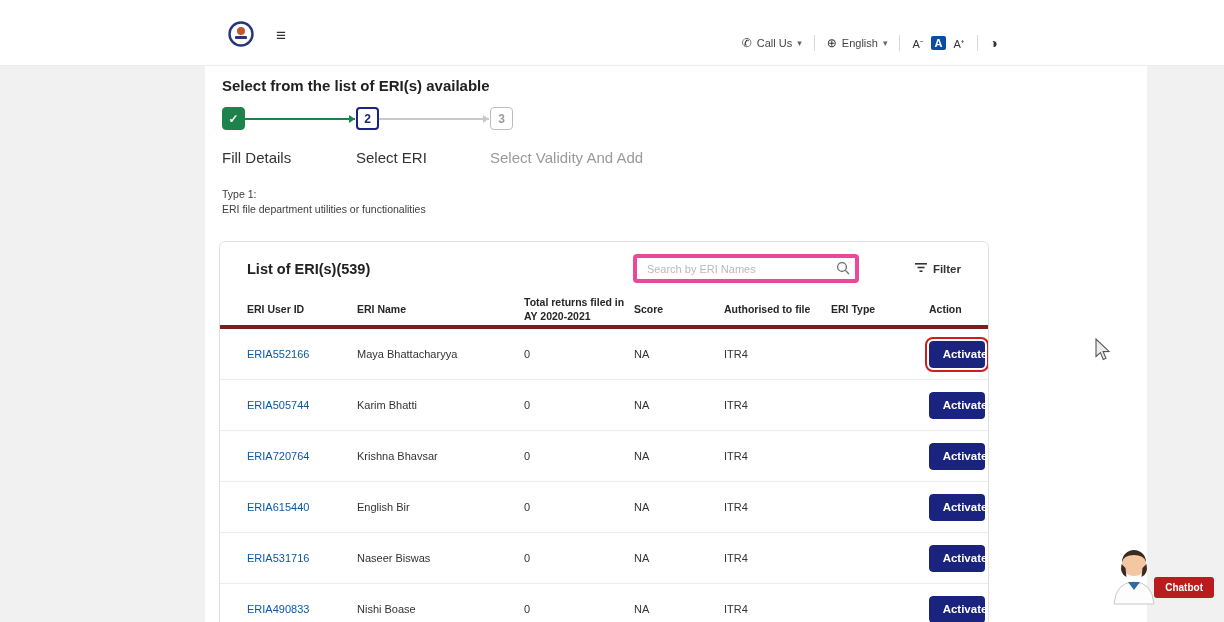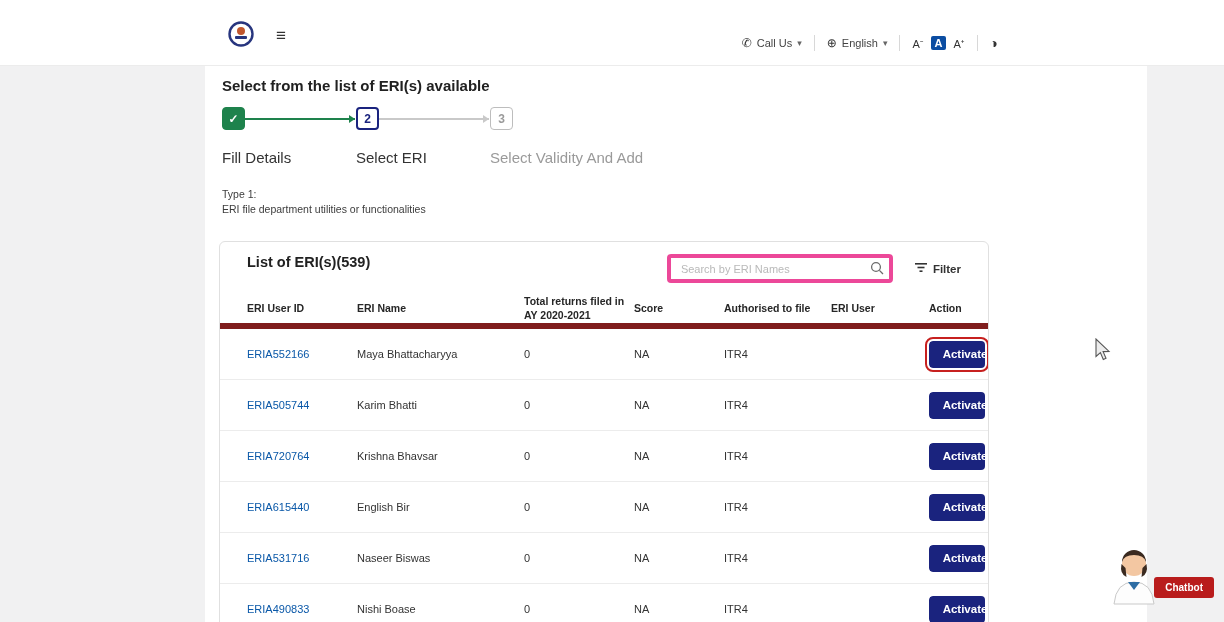--- a/index.html
+++ b/index.html
@@ -40,31 +40,31 @@
   .slabel { position:absolute; top:42px; font-size:15px; color:#333; white-space:nowrap; }
   .slabel.pending { color:#9a9a9a; }
 
   
   .types { display:flex; margin-top:17px; font-size:10.5px; color:#3c3c3c; }
   .type-col { white-space:nowrap; margin-right:2px; }
   .type-col .t-head { margin-bottom:3px; }
 
   
   .card { width:770px; margin:26px 0 0 -3px; background:#fff; border:1px solid #e0e0e0; border-radius:6px; height:420px; overflow:hidden; }
-  .card-head { display:flex; padding:12px 27px 11px 27px; }
+  .card-head { display:flex; align-items:center; padding:12px 27px 11px 27px;gap:34px; }
   .card-title { font-size:14.5px; font-weight:bold; color:#212121; }
   .search-wrap { position:relative; margin-left:auto; }
   .search-input { width:226px; height:29px; border:4px solid #ec4899; border-radius:4px; font-size:11px; padding:0 30px 0 10px; color:#444; font-family:"Liberation Sans",sans-serif; }
   .search-input::placeholder { color:#b9b9b9; }
   .search-icon { position:absolute; right:9px; top:7px; }
   .filter { display:flex; align-items:center; gap:6px; margin-left:22px; font-size:11.5px; font-weight:bold; color:#333; cursor:pointer; }
 
   
   .thead, .trow { display:grid; grid-template-columns:110px 167px 110px 90px 107px 98px 61px; padding-left:27px; align-items:center; }
-  .thead { height:35px; border-bottom:6px solid #7f1d1d; font-size:10.5px; font-weight:bold; color:#262626; }
+  .thead { height:35px; border-bottom:4px solid #7f1d1d; font-size:10.5px; font-weight:bold; color:#262626; }
   .thead .th { line-height:1.25; padding-right:8px; }
   .trow { height:51px; border-bottom:1px solid #ececec; font-size:11px; color:#333; }
   .td { padding-right:8px; }
   .idlink { color:#0a58a8; text-decoration:none; cursor:pointer; }
   .td-action { padding-right:0; }
   .btn-clip { display:inline-block; width:56px; overflow:hidden; border-radius:4px; vertical-align:middle; }
   .btn-clip.hl { outline:2px solid #c7201f; outline-offset:2px; }
   .btn-activate { display:block; width:72px; height:27px; background:#1a237e; color:#fff; border:none; border-radius:4px; font-size:11.5px; font-weight:bold; font-family:"Liberation Sans",sans-serif; cursor:pointer; text-align:center; }
 
   
@@ -154,21 +154,21 @@
           <span>Filter</span>
         </span>
       </div>
 
       <div class="thead">
         <div class="th">ERI User ID</div>
         <div class="th">ERI Name</div>
         <div class="th">Total returns filed in AY 2020-2021</div>
         <div class="th">Score</div>
         <div class="th">Authorised to file</div>
-        <div class="th">ERI User</div>
+        <div class="th">ERI Type</div>
         <div class="th">Action</div>
       </div>
 
       <div>
           <div class="trow">
             <div class="td"><a class="idlink">ERIA552166</a></div>
             <div class="td">Maya Bhattacharyya</div>
             <div class="td">0</div>
             <div class="td">NA</div>
             <div class="td">ITR4</div>

